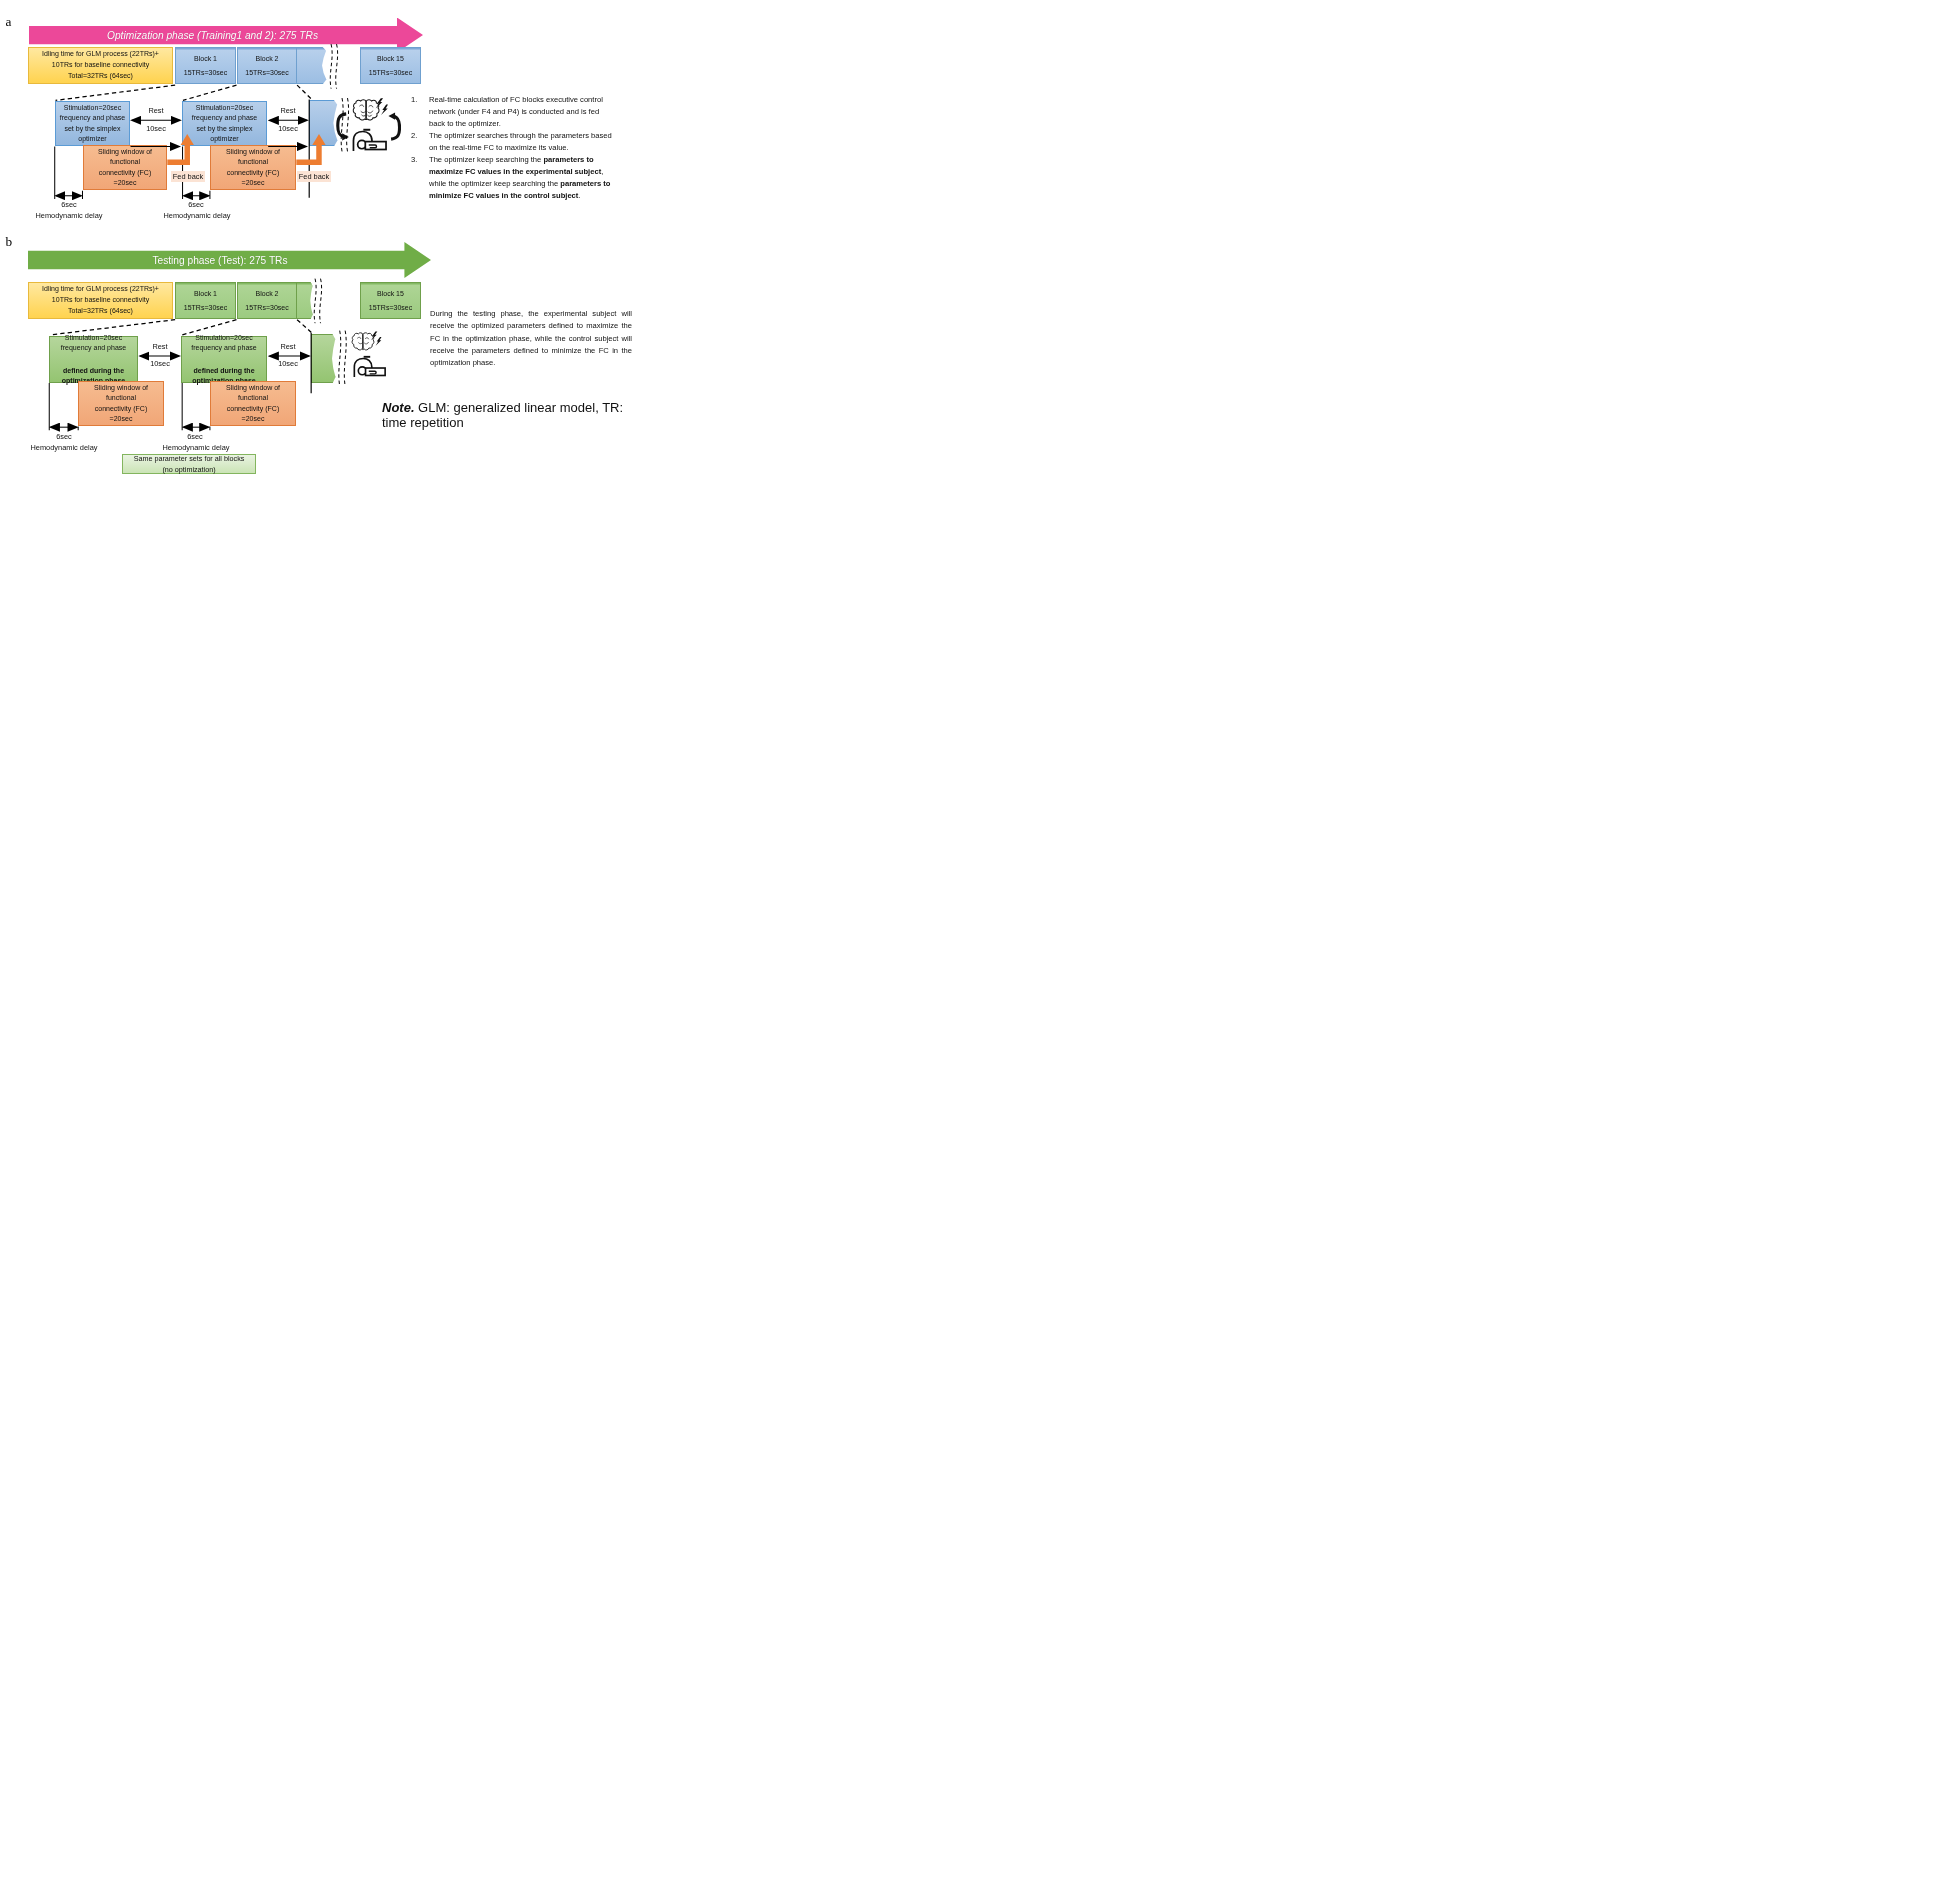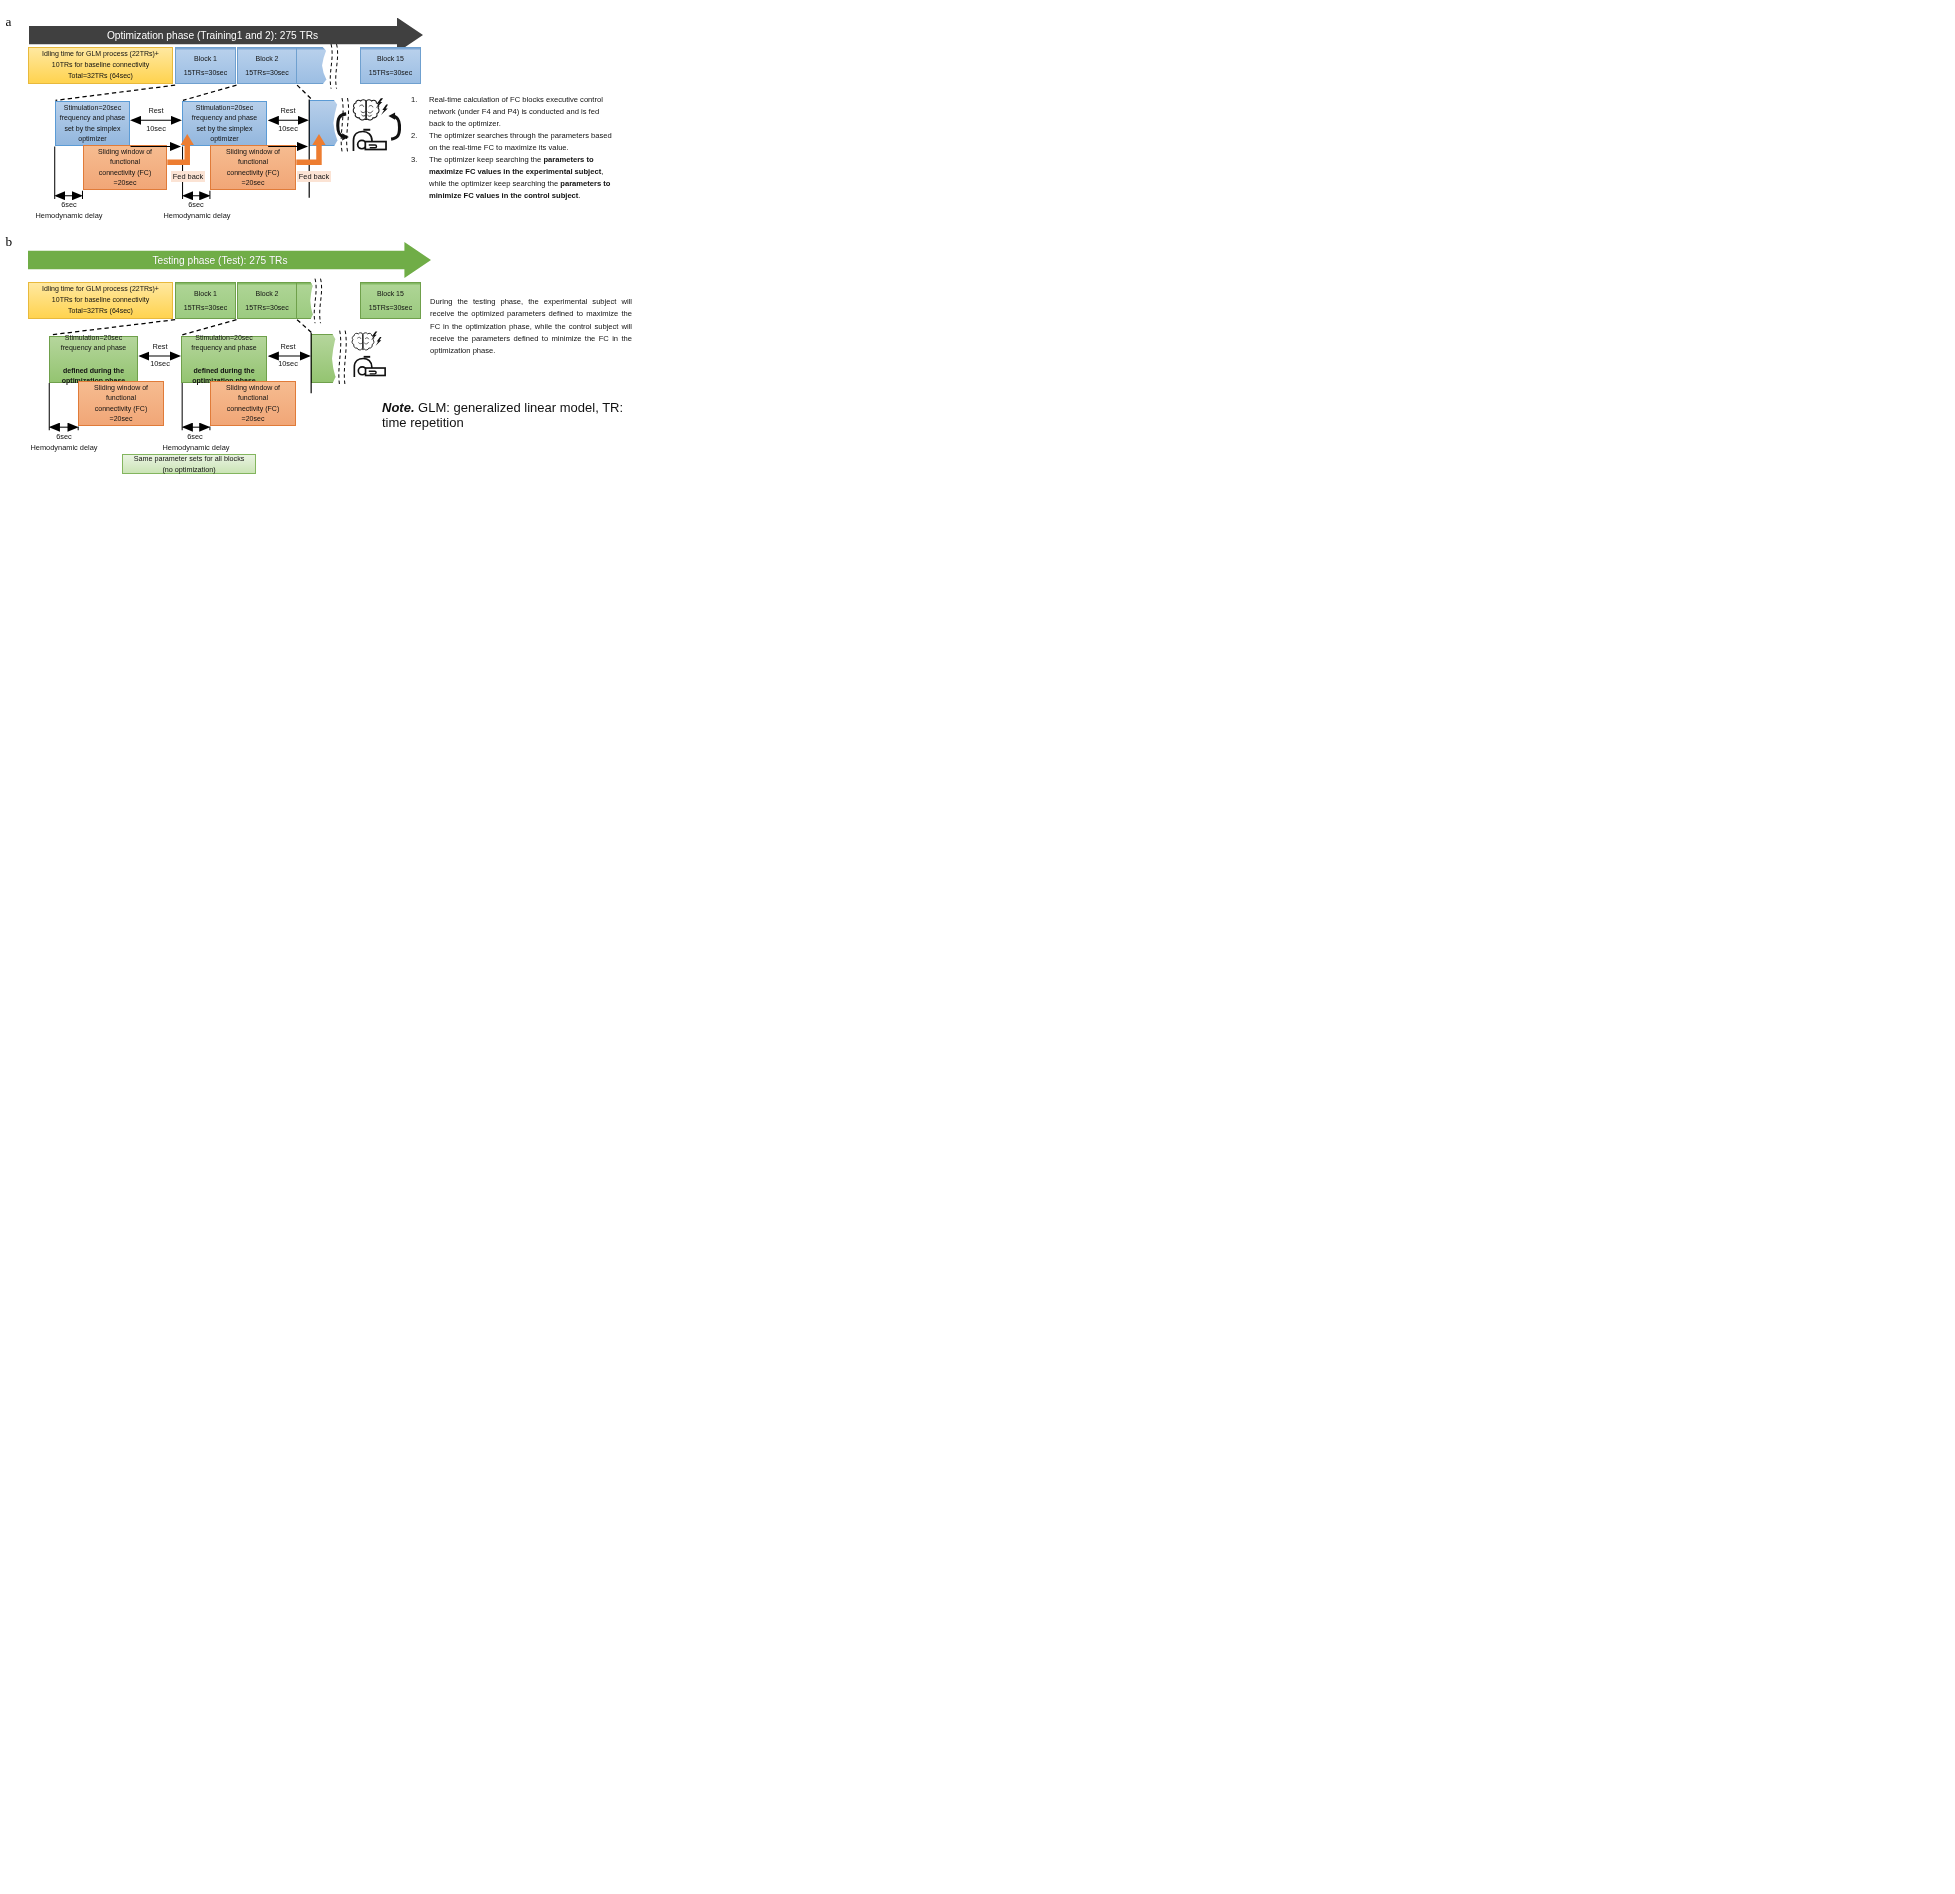--- a/index.html
+++ b/index.html
@@ -5,21 +5,21 @@
   html,body{margin:0;padding:0;background:#ffffff;}
   #canvas{position:relative;width:636px;height:474px;background:#fff;
           font-family:"Liberation Sans",sans-serif;color:#111;overflow:hidden;}
   .abs{position:absolute;}
   .pre{white-space:pre-line;}
   .panel-label{font-family:"Liberation Serif",serif;font-size:13.3px;color:#000;}
   
   .phase-arrow{clip-path:polygon(0 24%,93.4% 24%,93.4% 0,100% 50%,93.4% 100%,93.4% 76%,0 76%);
                display:flex;align-items:center;justify-content:center;}
   .phase-arrow .t{color:#fff;font-size:10.2px;padding-right:27px;text-shadow:0 0.4px 0.8px rgba(0,0,0,.25);}
-  .arrow-blue{background:#404040;}
+  .arrow-blue{background:#ec4899;font-style:italic;}
   .arrow-green{background:#70AD47;padding-left:8px;}
   
   .box{box-sizing:border-box;display:flex;flex-direction:column;align-items:center;justify-content:center;
        text-align:center;z-index:2;}
   .yellow{background:linear-gradient(#FFE8A0,#FFD34F);border:0.8px solid #E8B93C;font-size:7px;line-height:1.55;}
   .blue-block{background:linear-gradient(#B9D1EC,#9CBEE3);border:0.6px solid #6FA0CF;box-shadow:inset 0 1.6px 0 #7FA8D6;}
   .green-block{background:linear-gradient(#AFD596,#9CCB80);border:0.6px solid #6FA04B;box-shadow:inset 0 1.6px 0 #84B964;}
   .blk-name{font-size:7px;margin-bottom:7.8px;}
   .blk-dur{font-size:7px;}
   .stim-blue{background:linear-gradient(#B7CFEA,#93B7DE);border:0.6px solid #5B9BD5;font-size:7px;line-height:1.5;}
@@ -205,21 +205,21 @@
 =20sec</div>
 
   <div class="abs small-lab" style="left:52px;top:432px;width:24px;">6sec</div>
   <div class="abs small-lab" style="left:29px;top:443px;width:70px;">Hemodynamic delay</div>
   <div class="abs small-lab" style="left:183px;top:432px;width:24px;">6sec</div>
   <div class="abs small-lab" style="left:161px;top:443px;width:70px;">Hemodynamic delay</div>
 
   <div class="abs box lightgreen pre" style="left:122px;top:454px;width:134px;height:19.6px;">Same parameter sets for all blocks
 (no optimization)</div>
 
-  <div class="abs desc" style="left:430px;top:296px;width:202px;">During the testing phase, the experimental subject will receive the optimized parameters defined to maximize the FC in the optimization phase, while the control subject will receive the parameters defined to minimize the FC in the optimization phase.</div>
+  <div class="abs desc" style="left:430px;top:308px;width:202px;">During the testing phase, the experimental subject will receive the optimized parameters defined to maximize the FC in the optimization phase, while the control subject will receive the parameters defined to minimize the FC in the optimization phase.</div>
   <div class="abs note" style="left:382px;top:400px;width:252px;">
     <span class="np">Note.</span><span> GLM: generalized linear model, TR: time repetition</span>
   </div>
 
   <svg class="abs icon" style="left:351px;top:329px;" width="30.5" height="25" viewBox="0 0 140 92">
     <g stroke="#141414" stroke-width="4" fill="#fff" stroke-linecap="round">
       <path d="M55,12 C50,4 38,4 34,11 C25,5 14,10 15,19 C6,21 3,32 9,38 C2,44 4,57 13,60 C10,70 19,79 28,76 C30,85 44,88 49,81 C52,84 55,84 55,80 Z"></path>
       <path d="M55,12 C60,4 72,4 76,11 C85,5 96,10 95,19 C104,21 107,32 101,38 C108,44 106,57 97,60 C100,70 91,79 82,76 C80,85 66,88 61,81 C58,84 55,84 55,80 Z"></path>
     </g>
     <line x1="55" y1="11" x2="55" y2="80" stroke="#141414" stroke-width="4"></line>

